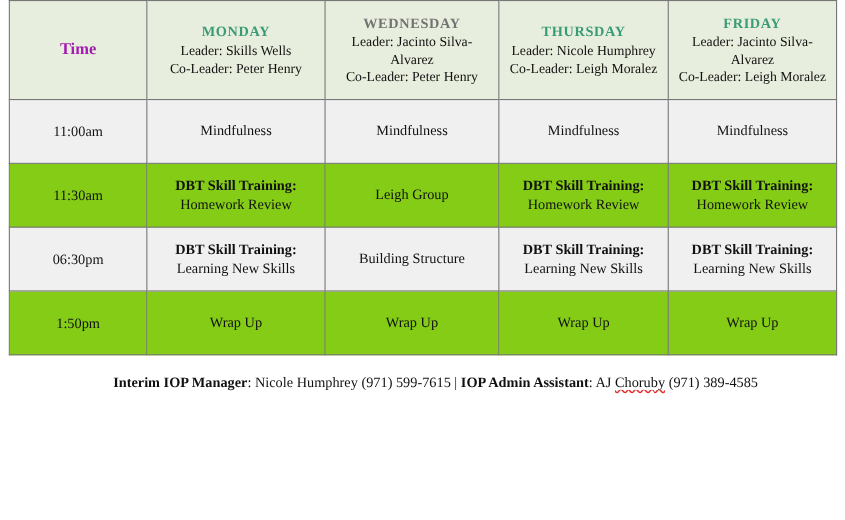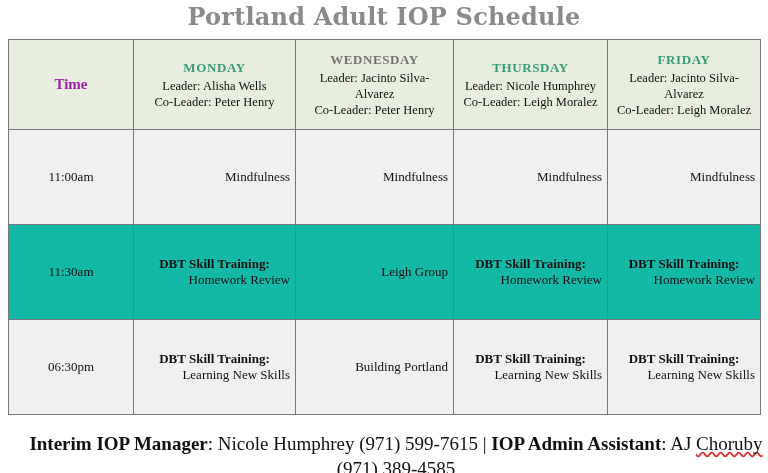--- a/index.html
+++ b/index.html
@@ -83,78 +83,77 @@
   .day-name.green { color: #3a9b77; }
   .day-name.gray  { color: #737373; }
   .day-leaders {
     display: block;
     font-size: 12.5px;
     line-height: 1.28;
     color: #111111;
   }
 
   
-  tbody td { height: 95px; }
+  tbody td { height: 58px; }
   tbody tr.shade { background: #f0f0f0; }
-  tbody tr.plain { background: #14b8a6; }
+  tbody tr.plain { background: #84cc16; }
   td.time-cell {
     font-size: 13px;
     color: #111111;
   }
   td.activity {
     font-size: 13px;
     line-height: 1.3;
     color: #111111;
   }
   .act-bold {
     display: block;
     font-weight: bold;
   }
-  .act-sub { display: block; text-align: right; }
+  .act-sub { display: block; }
 
   
   .footer {
     text-align: center;
-    font-size: 19px;
+    font-size: 13px;
     color: #111111;
     margin-top: 17px;
     line-height: 1.3;
     margin-left: 24px;
   }
   .footer b { font-weight: bold; }
   .misspelled {
     text-decoration: underline wavy #e03131;
     text-decoration-skip-ink: none;
     -webkit-text-decoration: underline wavy #e03131;
   }
 </style>
 </head>
 <body>
 
 <div class="page">
 
-  <h1 class="page-title">Portland Adult IOP Schedule</h1>
 
   <div class="table-wrap">
     <table class="schedule">
       <colgroup>
         <col class="c-time">
         <col class="c-mon">
         <col class="c-wed">
         <col class="c-thu">
         <col class="c-fri">
       </colgroup>
 
       <thead>
         <tr>
           <th class="time-head">Time</th>
 
           <th>
             <span class="day-name green">MONDAY</span>
-            <span class="day-leaders">Leader: Alisha Wells</span>
+            <span class="day-leaders">Leader: Skills Wells</span>
             <span class="day-leaders">Co-Leader: Peter Henry</span>
           </th>
 
           <th>
             <span class="day-name gray">WEDNESDAY</span>
             <span class="day-leaders">Leader: Jacinto Silva-Alvarez</span>
             <span class="day-leaders">Co-Leader: Peter Henry</span>
           </th>
 
           <th>
@@ -208,32 +207,47 @@
           </td>
         </tr>
 
         <tr class="shade">
           <td class="time-cell">06:30pm</td>
           <td class="activity">
             <span class="act-bold">DBT Skill Training:</span>
             <span class="act-sub">Learning New Skills</span>
           </td>
           <td class="activity">
-            <span class="act-sub">Building Portland</span>
+            <span class="act-sub">Building Structure</span>
           </td>
           <td class="activity">
             <span class="act-bold">DBT Skill Training:</span>
             <span class="act-sub">Learning New Skills</span>
           </td>
           <td class="activity">
             <span class="act-bold">DBT Skill Training:</span>
             <span class="act-sub">Learning New Skills</span>
           </td>
         </tr>
 
+        <tr class="plain">
+          <td class="time-cell">1:50pm</td>
+          <td class="activity">
+            <span class="act-sub">Wrap Up</span>
+          </td>
+          <td class="activity">
+            <span class="act-sub">Wrap Up</span>
+          </td>
+          <td class="activity">
+            <span class="act-sub">Wrap Up</span>
+          </td>
+          <td class="activity">
+            <span class="act-sub">Wrap Up</span>
+          </td>
+        </tr>
       </tbody>
     </table>
   </div>
 
   <div class="footer">
     <b>Interim IOP Manager</b><span>: </span><span>Nicole Humphrey </span><span>(971) 599-7615</span><span> | </span><b>IOP Admin Assistant</b><span>: </span><span>AJ </span><span class="misspelled">Choruby</span><span> (971) 389-4585</span>
   </div>
 
 </div>
 

